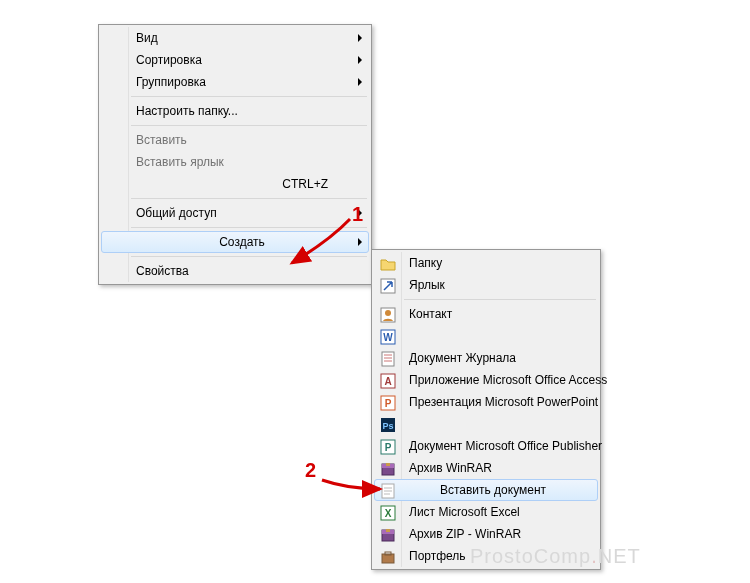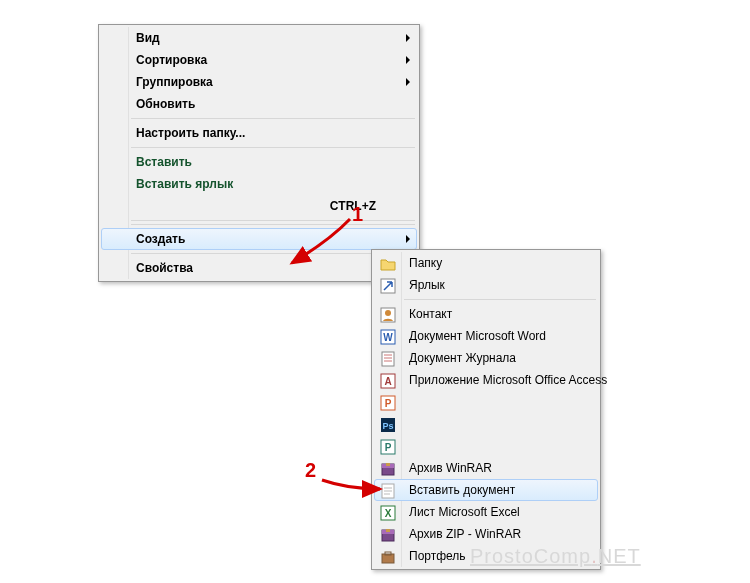--- a/index.html
+++ b/index.html
@@ -48,22 +48,23 @@
     top: 2px;
     width: 18px;
     height: 18px;
     display: flex;
     align-items: center;
     justify-content: center;
   }
   .menu-item.highlight {
     background: linear-gradient(#eef5fd, #d9ecfd);
     border-color: #aecff7;
-  }
-  .menu-item.disabled { color: #14532d; }
+    justify-content: center;
+  }
+  .menu-item.disabled { color: #737373; }
   .menu-item .arrow {
     position: absolute;
     right: 6px;
     top: 50%;
     transform: translateY(-50%);
     width: 0; height: 0;
     border-top: 4px solid transparent;
     border-bottom: 4px solid transparent;
     border-left: 4px solid #000;
   }
@@ -71,21 +72,21 @@
     position: absolute;
     right: 40px;
     color: #000;
   }
   .sep {
     height: 1px;
     margin: 3px 2px 3px 30px;
     background: #d7d7d7;
     position: relative;
   }
-  #menu-main { left: 98px; top: 24px; width: 322px; font-weight: bold; }
+  #menu-main { left: 98px; top: 24px; width: 274px; }
   #menu-sub  { left: 371px; top: 249px; width: 230px; }
 
   .annotation-num {
     position: absolute;
     color: #d40000;
     font-weight: bold;
     font-size: 20px;
     font-family: Arial, sans-serif;
   }
   #ann1 { left: 352px; top: 203px; }
@@ -94,21 +95,20 @@
   .arrow-svg { position: absolute; pointer-events: none; }
 
   .watermark {
     position: absolute;
     left: 470px;
     top: 545px;
     font-size: 20px;
     letter-spacing: 1px;
     color: #d8d8d8;
     font-family: Arial, sans-serif;
-    text-decoration: underline;
   }
   .watermark .dot { color: #e4c4c4; }
 </style>
 </head>
 <body>
 
 <div id="menu-main" class="menu">
   <div class="gutter"></div>
   <div id="main-items">
       <div class="menu-item">
@@ -116,38 +116,39 @@
         <span class="arrow"></span>
       </div>
       <div class="menu-item">
         <span>Сортировка</span>
         <span class="arrow"></span>
       </div>
       <div class="menu-item">
         <span>Группировка</span>
         <span class="arrow"></span>
       </div>
-      <div class="menu-item">
-        <span>Обновить</span>
-      </div>
       <div class="sep"></div>
       <div class="menu-item">
         <span>Настроить папку...</span>
       </div>
       <div class="sep"></div>
       <div class="menu-item disabled">
         <span>Вставить</span>
       </div>
       <div class="menu-item disabled">
         <span>Вставить ярлык</span>
       </div>
       <div class="menu-item">
         <span class="shortcut">CTRL+Z</span>
       </div>
       <div class="sep"></div>
+      <div class="menu-item">
+        <span>Общий доступ</span>
+        <span class="arrow"></span>
+      </div>
       <div class="sep"></div>
       <div class="menu-item highlight">
         <span>Создать</span>
         <span class="arrow"></span>
       </div>
       <div class="sep"></div>
       <div class="menu-item">
         <span>Свойства</span>
       </div>
     </div>
@@ -184,21 +185,20 @@
         </span>
         <span>Контакт</span>
       </div>
       <div class="menu-item">
         <span class="icon">
           <svg width="16" height="16">
             <rect x="1" y="1" width="14" height="14" fill="#fff" stroke="#2a5db0"></rect>
             <text x="8" y="12" font-size="10" text-anchor="middle" fill="#2a5db0" font-family="Arial" font-weight="bold">W</text>
           </svg>
         </span>
-        <span>Документ Microsoft Word</span>
       </div>
       <div class="menu-item">
         <span class="icon">
           <svg width="16" height="16">
             <rect x="2" y="1" width="12" height="14" fill="#fff" stroke="#888"></rect>
             <path d="M4 4h8M4 7h8M4 10h8" stroke="#c77"></path>
           </svg>
         </span>
         <span>Документ Журнала</span>
       </div>
@@ -211,36 +211,38 @@
         </span>
         <span>Приложение Microsoft Office Access</span>
       </div>
       <div class="menu-item">
         <span class="icon">
           <svg width="16" height="16">
             <rect x="1" y="1" width="14" height="14" fill="#fff" stroke="#d05a2a"></rect>
             <text x="8" y="12" font-size="10" text-anchor="middle" fill="#d05a2a" font-family="Arial" font-weight="bold">P</text>
           </svg>
         </span>
+        <span>Презентация Microsoft PowerPoint</span>
       </div>
       <div class="menu-item">
         <span class="icon">
           <svg width="16" height="16">
             <rect x="1" y="1" width="14" height="14" fill="#0a2a4a"></rect>
             <text x="8" y="12" font-size="9" text-anchor="middle" fill="#7fc4ff" font-family="Arial" font-weight="bold">Ps</text>
           </svg>
         </span>
       </div>
       <div class="menu-item">
         <span class="icon">
           <svg width="16" height="16">
             <rect x="1" y="1" width="14" height="14" fill="#fff" stroke="#2a7a6a"></rect>
             <text x="8" y="12" font-size="10" text-anchor="middle" fill="#2a7a6a" font-family="Arial" font-weight="bold">P</text>
           </svg>
         </span>
+        <span>Документ Microsoft Office Publisher</span>
       </div>
       <div class="menu-item">
         <span class="icon">
           <svg width="16" height="16">
             <rect x="2" y="3" width="12" height="11" fill="#7a4a8a" stroke="#4a2a5a"></rect>
             <rect x="2" y="3" width="12" height="4" fill="#a86ab8"></rect>
             <rect x="6" y="2" width="4" height="3" fill="#c99a4a"></rect>
           </svg>
         </span>
         <span>Архив WinRAR</span>

